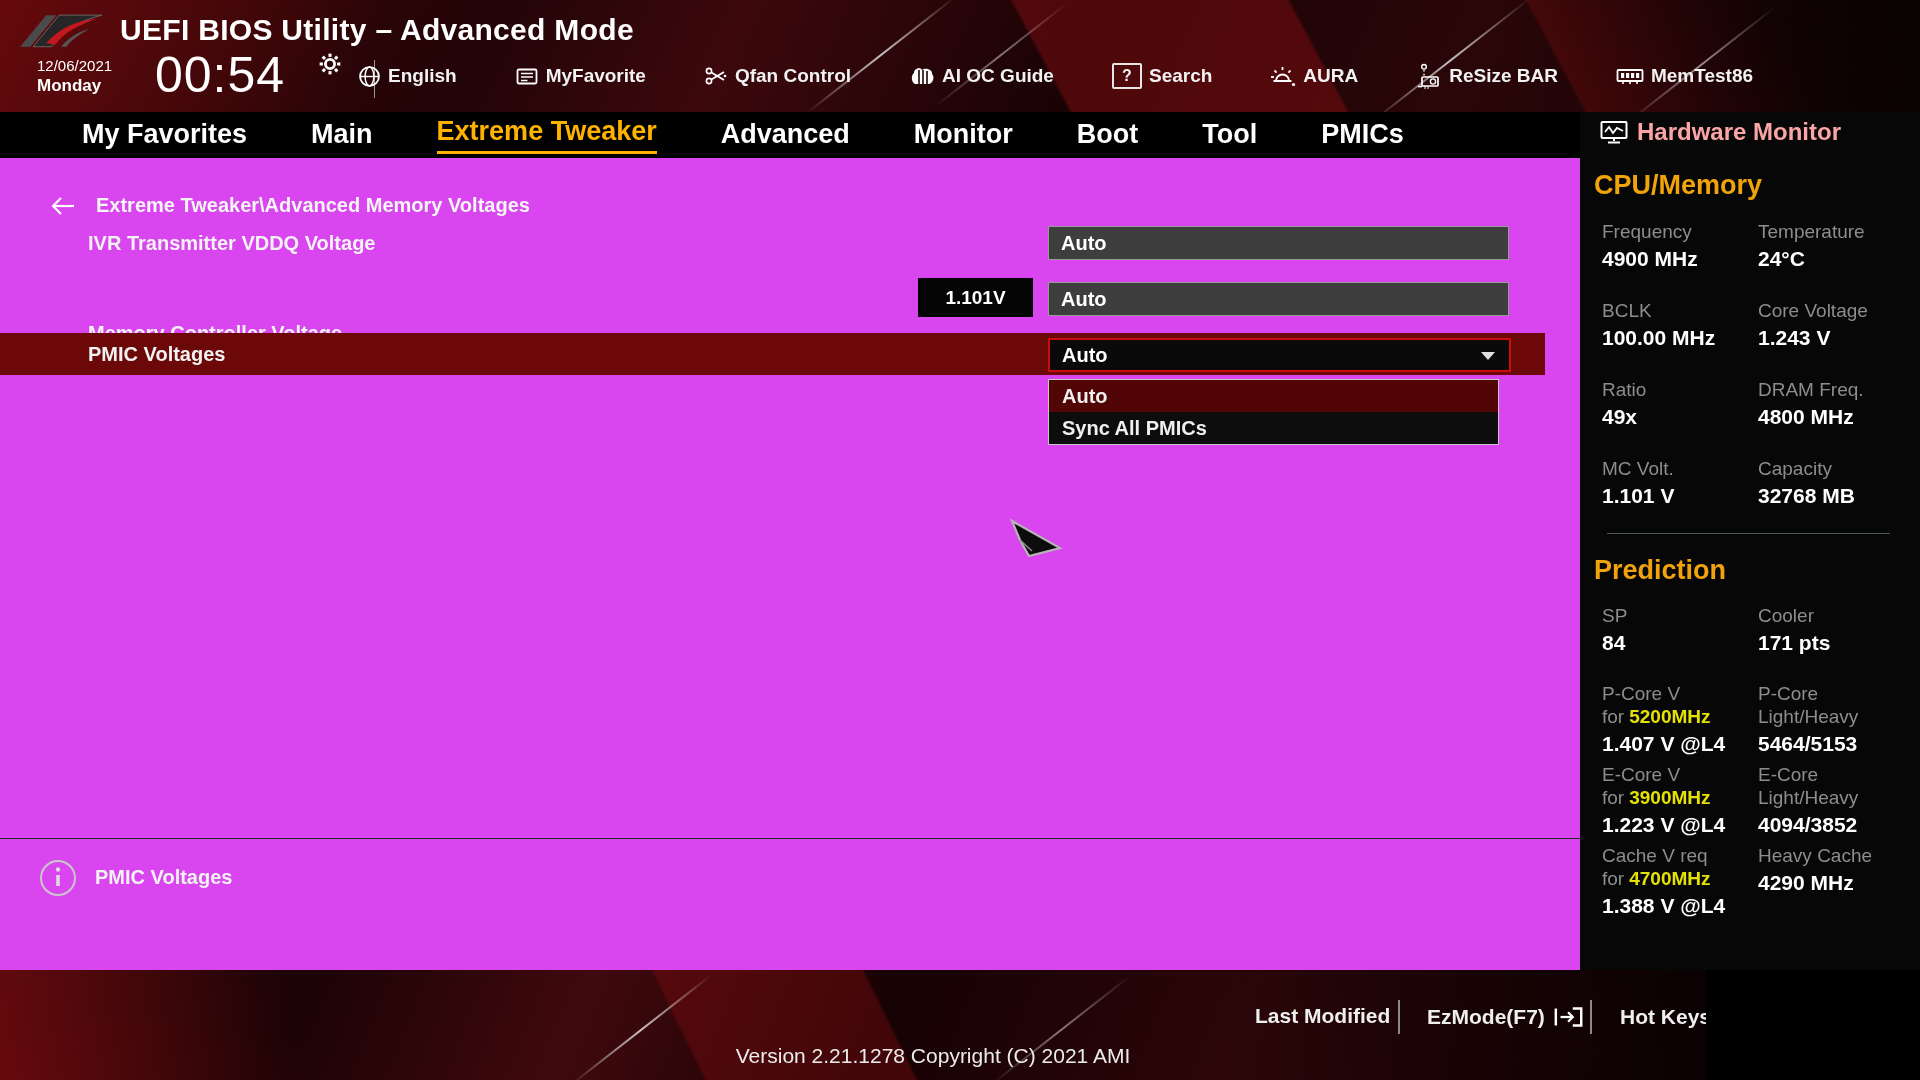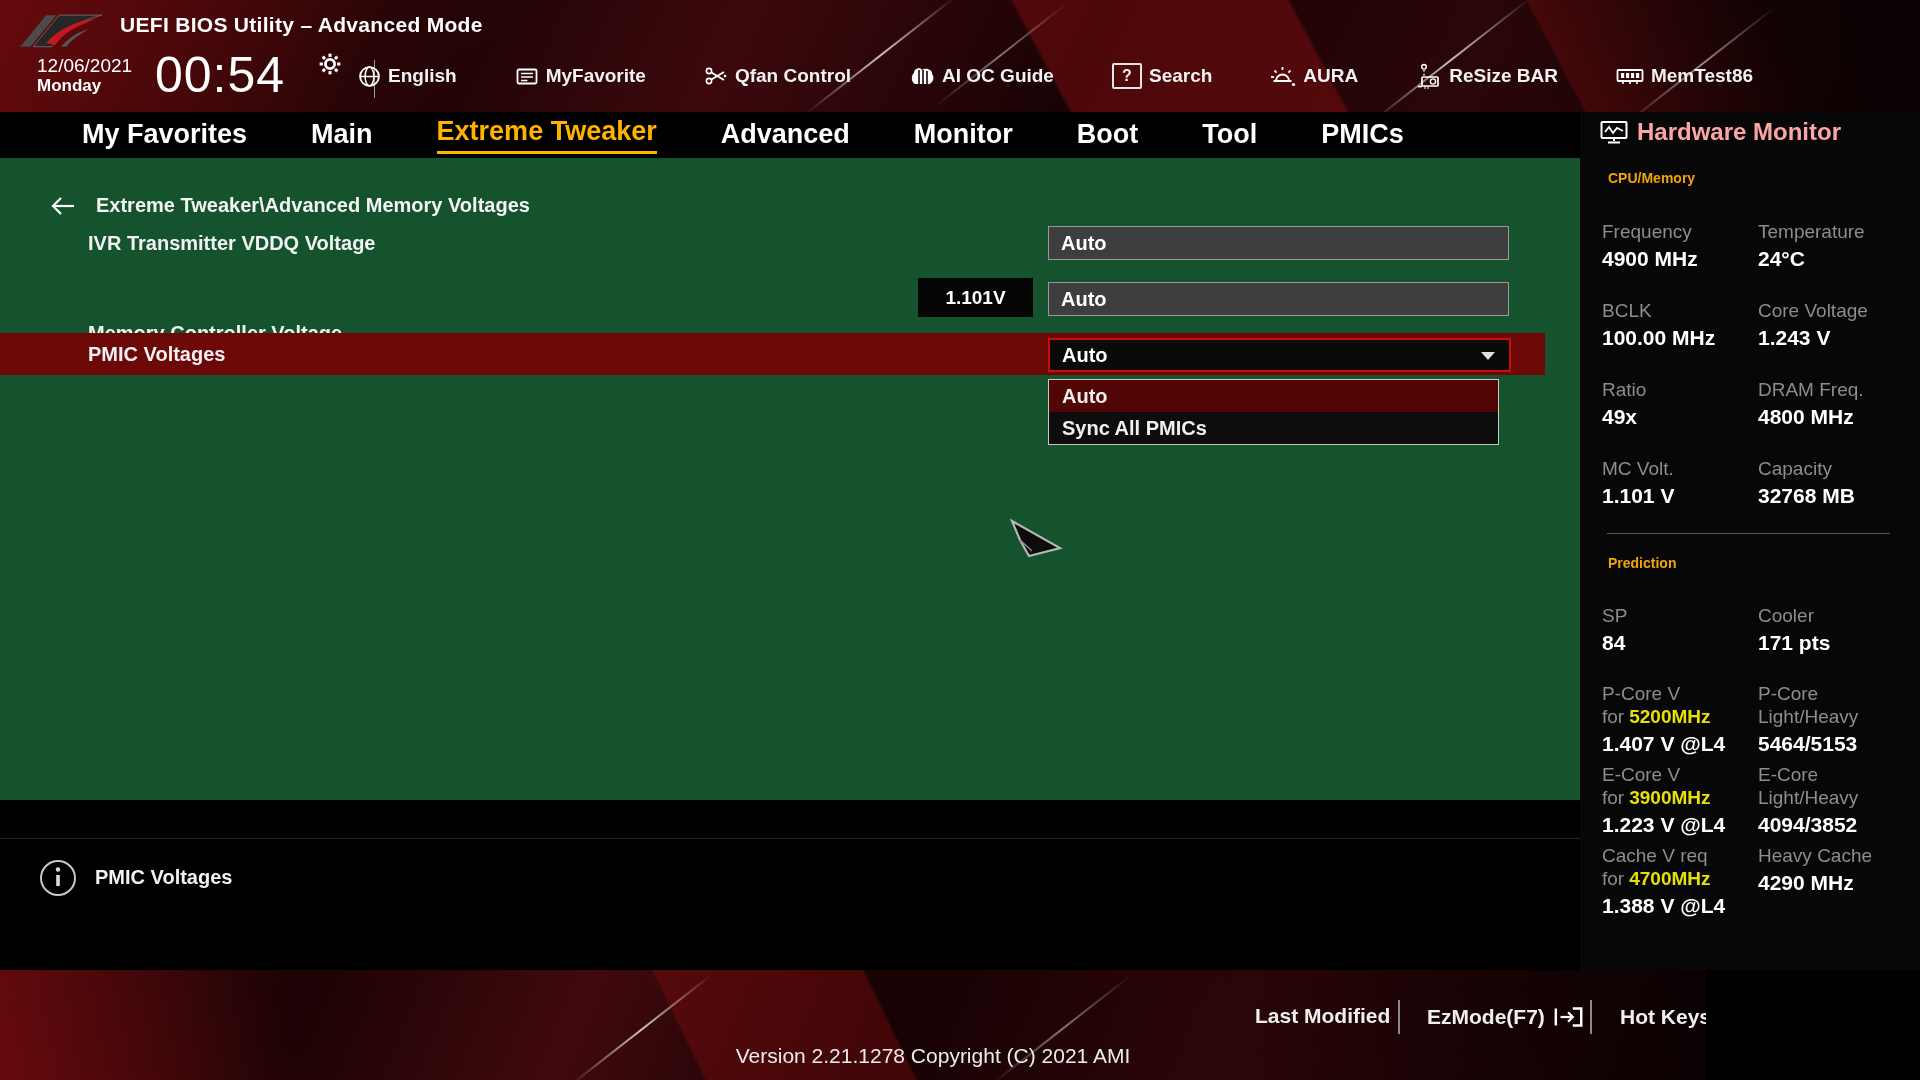--- a/index.html
+++ b/index.html
@@ -9,34 +9,34 @@
   
   .header{position:absolute;left:0;top:0;width:1920px;height:112px;overflow:hidden;
     background:linear-gradient(115deg,#30070a 0%,#180305 20%,#3c080c 38%,#1a0305 56%,#2a0608 76%,#120204 100%);}
   .hdr-shapes{position:absolute;inset:0;background:
     linear-gradient(118deg,rgba(110,10,12,.85) 0%,rgba(20,2,4,0) 26%),
     linear-gradient(62deg,transparent 54%,rgba(140,14,16,.45) 54.2%,rgba(140,14,16,.45) 68%,transparent 68.2%),
     linear-gradient(242deg,rgba(0,0,0,.55) 0%,transparent 22%),
     linear-gradient(62deg,transparent 80%,rgba(120,12,14,.4) 80.2%,transparent 92%);}
   .streak{position:absolute;width:2px;background:linear-gradient(to bottom,transparent,rgba(255,255,255,.75),transparent);transform:rotate(52deg);pointer-events:none;}
   .rog-logo{position:absolute;left:18px;top:4px;}
-  .app-title{position:absolute;left:120px;top:13px;font-size:21px;font-weight:600;letter-spacing:.3px;color:#fff;white-space:nowrap;}
+  .app-title{position:absolute;left:120px;top:13px;font-size:30px;font-weight:600;letter-spacing:.3px;color:#fff;white-space:nowrap;}
   .datebox{position:absolute;left:37px;top:56px;line-height:20px;}
-  .datebox .d{font-size:19px;font-weight:500;text-align:right;}
+  .datebox .d{font-size:15px;font-weight:500;text-align:right;}
   .datebox .m{font-size:17px;font-weight:700;}
   .clock{position:absolute;left:155px;top:48px;font-size:50px;font-weight:500;letter-spacing:1px;line-height:54px;}
   .gear{position:absolute;left:318px;top:52px;}
   .vdiv{position:absolute;left:374px;top:60px;width:1px;height:38px;background:#999;}
   .toolbar{position:absolute;left:358px;top:56px;height:40px;display:flex;align-items:center;gap:58px;}
   .tbitem{display:flex;align-items:center;gap:7px;cursor:pointer;white-space:nowrap;}
   .tbitem .lbl{font-size:19px;font-weight:700;color:#f2f2f2;}
   .qbox{display:inline-flex;align-items:center;justify-content:center;width:26px;height:22px;
         border:2px solid #e6e6e6;border-radius:2px;font-size:16px;font-weight:700;color:#f2f2f2;}
   
-  .main-col{position:absolute;left:0;top:112px;width:1580px;height:688px;background:#14532d;border-right:4px solid #22c55e;}
+  .main-col{position:absolute;left:0;top:112px;width:1580px;height:858px;background:#d946ef;border-right:4px solid #22c55e;}
   .tabbar{position:absolute;left:0;top:0;width:1580px;height:46px;background:#000;
           display:flex;align-items:center;gap:64px;padding-left:82px;box-sizing:border-box;}
   .tab{font-size:27px;font-weight:700;color:#fff;white-space:nowrap;cursor:pointer;padding-bottom:2px;}
   .tab.active{color:var(--accent-orange);border-bottom:3px solid var(--accent-orange);padding-bottom:4px;}
   .breadcrumb{position:absolute;left:50px;top:82px;display:flex;align-items:center;gap:20px;}
   .breadcrumb .txt{font-size:20px;font-weight:700;color:#f5f5f5;}
   .setting-label{position:absolute;left:88px;font-size:20px;font-weight:700;color:#f2f2f2;}
   .valuebox{position:absolute;left:1048px;width:447px;height:32px;background:#3e3e3e;border:1px solid #9a9a9a;
             line-height:32px;padding-left:12px;font-size:20px;font-weight:700;color:#fff;box-sizing:content-box;}
   .row-red{position:absolute;left:0;top:221px;width:1545px;height:42px;background:var(--row-red);}
@@ -47,21 +47,21 @@
   .caret{position:absolute;right:14px;top:12px;width:0;height:0;border-left:7px solid transparent;border-right:7px solid transparent;border-top:8px solid #e0e0e0;}
   .dropdown{position:absolute;left:1048px;top:267px;width:449px;background:#0d0d0d;border:1px solid #c8c8c8;}
   .dd-opt{height:32px;line-height:32px;padding-left:13px;font-size:20px;font-weight:700;color:#f0f0f0;cursor:pointer;}
   .dd-opt.selected{background:var(--dd-red);}
   .desc-area{position:absolute;left:0;top:726px;width:1580px;height:132px;border-top:1px solid #262626;}
   .info-ic{position:absolute;left:38px;top:19px;}
   .desc-txt{position:absolute;left:95px;top:27px;font-size:20px;font-weight:700;color:#f2f2f2;}
   
   .sidebar{position:absolute;left:1580px;top:112px;width:340px;height:858px;background:#070707;}
   .hw-title{position:absolute;left:20px;top:6px;display:flex;align-items:center;gap:9px;font-size:24px;font-weight:600;color:#fca5a5;white-space:nowrap;}
-  .sb-heading{position:absolute;left:28px;font-size:14px;font-weight:700;color:var(--heading-orange);}
+  .sb-heading{position:absolute;left:14px;font-size:27px;font-weight:700;color:var(--heading-orange);}
   .mon-grid{position:absolute;left:22px;display:grid;grid-template-columns:156px 140px;}
   .mlabel{font-size:19px;line-height:23px;color:#8d8d8d;}
   .mlabel .accent{color:var(--accent-yellow);font-weight:700;margin-left:5px;}
   .mvalue{font-size:21px;line-height:26px;font-weight:700;color:#fff;margin-top:3px;}
   .sb-div{position:absolute;left:27px;top:421px;width:283px;height:1px;background:#49585c;}
   
   .footer{position:absolute;left:0;top:970px;width:1706px;height:110px;overflow:hidden;
     background:linear-gradient(112deg,#3a080b 0%,#1c0305 18%,#40090d 34%,#170204 52%,#2c0608 72%,#140204 100%);}
   .ftr-shapes{position:absolute;inset:0;background:
     linear-gradient(64deg,rgba(150,12,16,.5) 0%,transparent 18%),

